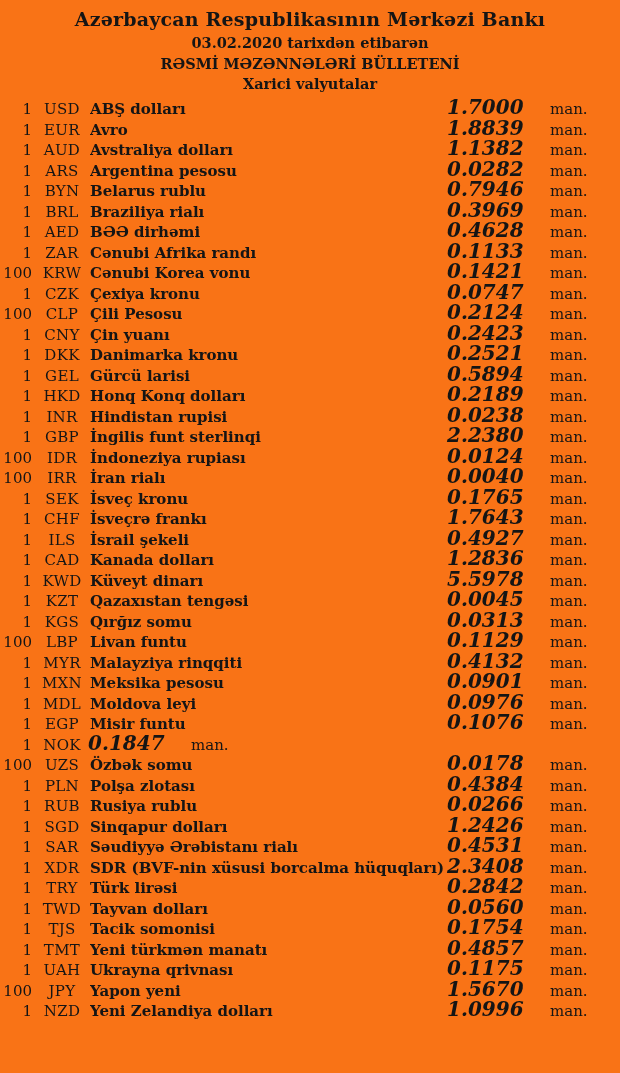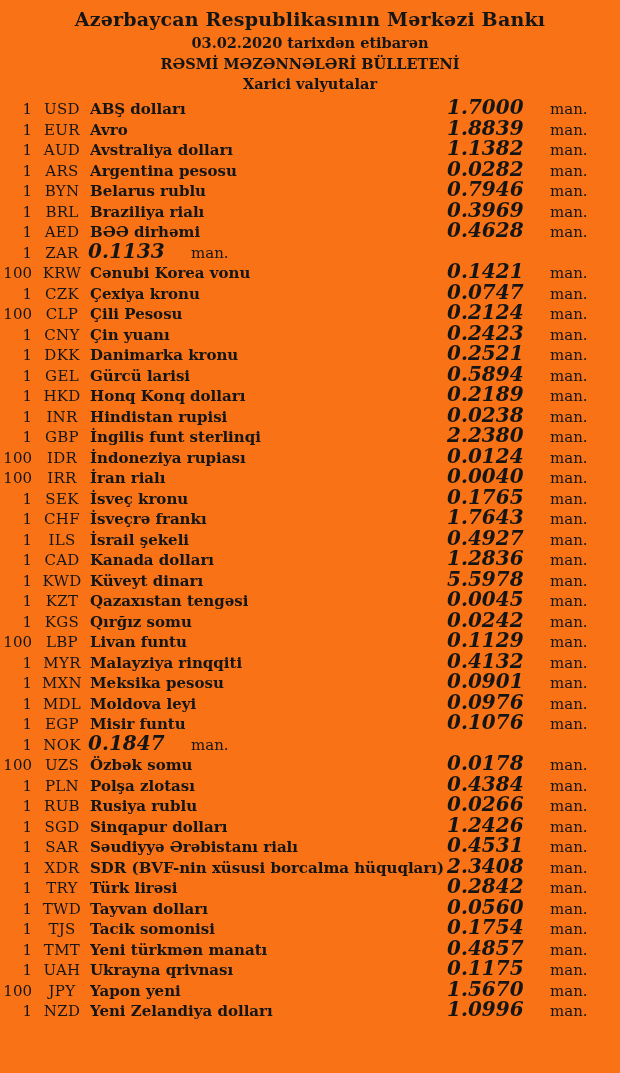--- a/index.html
+++ b/index.html
@@ -115,20 +115,21 @@
       <div class="row">
         <span class="qty">1</span>
         <span class="code">AED</span>
         <span class="name">BƏƏ dirhəmi</span>
         <span class="rate">0.4628</span>
         <span class="unit">man.</span>
       </div>
       <div class="row">
         <span class="qty">1</span>
         <span class="code">ZAR</span>
+        <span class="name">Cənubi Afrika randı</span>
         <span class="rate">0.1133</span>
         <span class="unit">man.</span>
       </div>
       <div class="row">
         <span class="qty">100</span>
         <span class="code">KRW</span>
         <span class="name">Cənubi Korea vonu</span>
         <span class="rate">0.1421</span>
         <span class="unit">man.</span>
       </div>
@@ -241,21 +242,21 @@
         <span class="qty">1</span>
         <span class="code">KZT</span>
         <span class="name">Qazaxıstan tengəsi</span>
         <span class="rate">0.0045</span>
         <span class="unit">man.</span>
       </div>
       <div class="row">
         <span class="qty">1</span>
         <span class="code">KGS</span>
         <span class="name">Qırğız somu</span>
-        <span class="rate">0.0242</span>
+        <span class="rate">0.0313</span>
         <span class="unit">man.</span>
       </div>
       <div class="row">
         <span class="qty">100</span>
         <span class="code">LBP</span>
         <span class="name">Livan funtu</span>
         <span class="rate">0.1129</span>
         <span class="unit">man.</span>
       </div>
       <div class="row">

